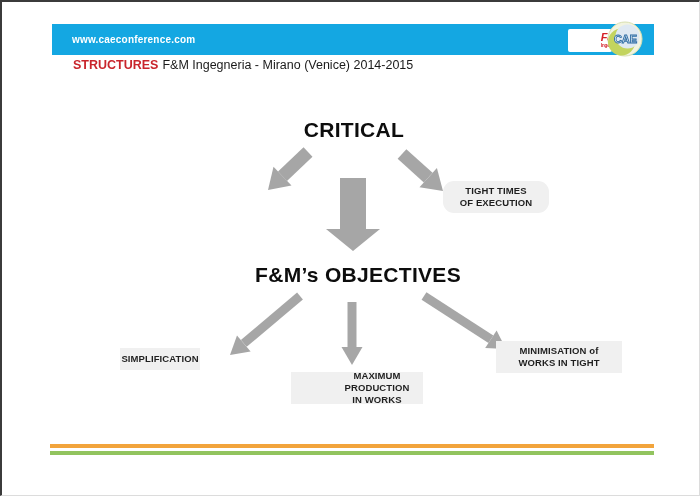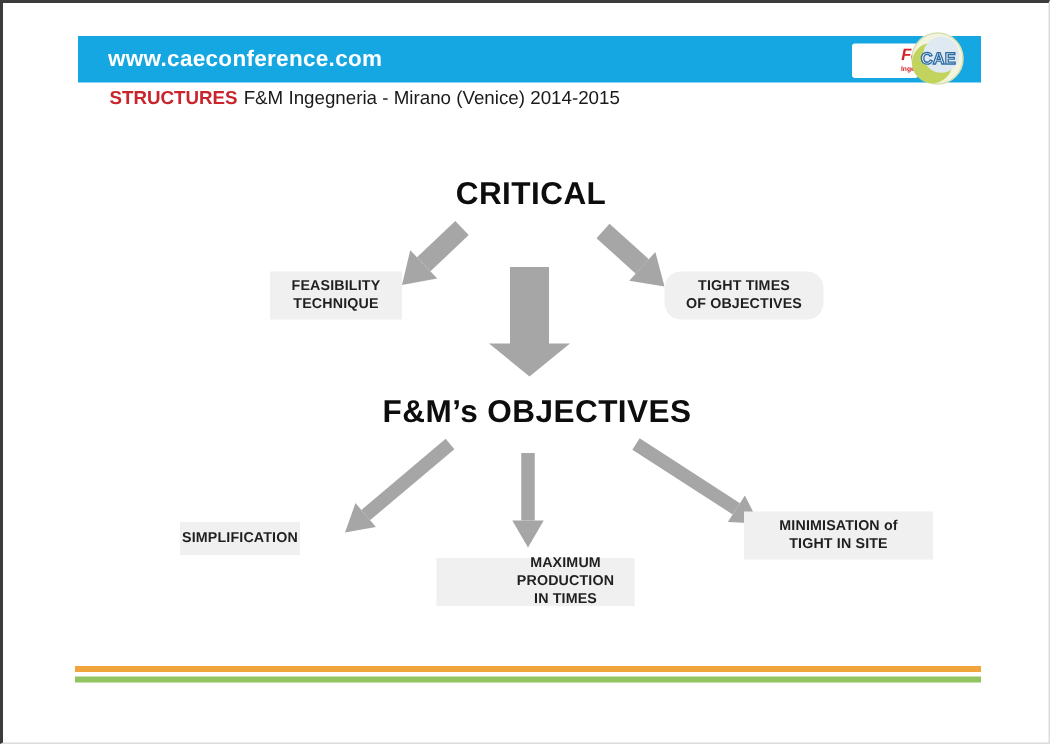--- a/index.html
+++ b/index.html
@@ -23,21 +23,21 @@
     position: absolute;
     left: 50px; top: 22px;
     width: 602px; height: 31px;
     background: #14a7e2;
   }
   .header-url {
     position: absolute;
     left: 20px; top: 0; height: 31px;
     display: flex; align-items: center;
     color: #ffffff;
-    font-size: 15px;
+    font-size: 10px;
     font-weight: bold;
     letter-spacing: 0.2px;
   }
   .fm-logo {
     position: absolute;
     left: 516px; top: 5px;
     width: 37px; height: 23px;
     background: #ffffff;
     border-radius: 2px;
     display: flex; flex-direction: column;
@@ -176,40 +176,36 @@
   </svg>
 
   <div class="diagram-title critical-title">
     <span>CRITICAL</span>
   </div>
 
   <div class="diagram-title objectives-title">
     <span>F&amp;M’s OBJECTIVES</span>
   </div>
 
-  <div class="dbox box-feasibility">
-    <span>FEASIBILITY</span>
-    <span>TECHNIQUE</span>
-  </div>
 
   <div class="dbox box-tight-times">
     <span>TIGHT TIMES</span>
-    <span>OF OBJECTIVES</span>
+    <span>OF EXECUTION</span>
   </div>
 
   <div class="dbox box-simplification">
     <span>SIMPLIFICATION</span>
   </div>
 
   <div class="dbox box-max-production">
     <span>MAXIMUM PRODUCTION</span>
-    <span>IN TIMES</span>
+    <span>IN WORKS</span>
   </div>
 
   <div class="dbox box-minimisation">
     <span>MINIMISATION of</span>
-    <span>TIGHT IN SITE</span>
+    <span>WORKS IN TIGHT</span>
   </div>
 
   <div class="footer-line footer-orange"></div>
   <div class="footer-line footer-green"></div>
 
 </div>
 
 </body></html>

